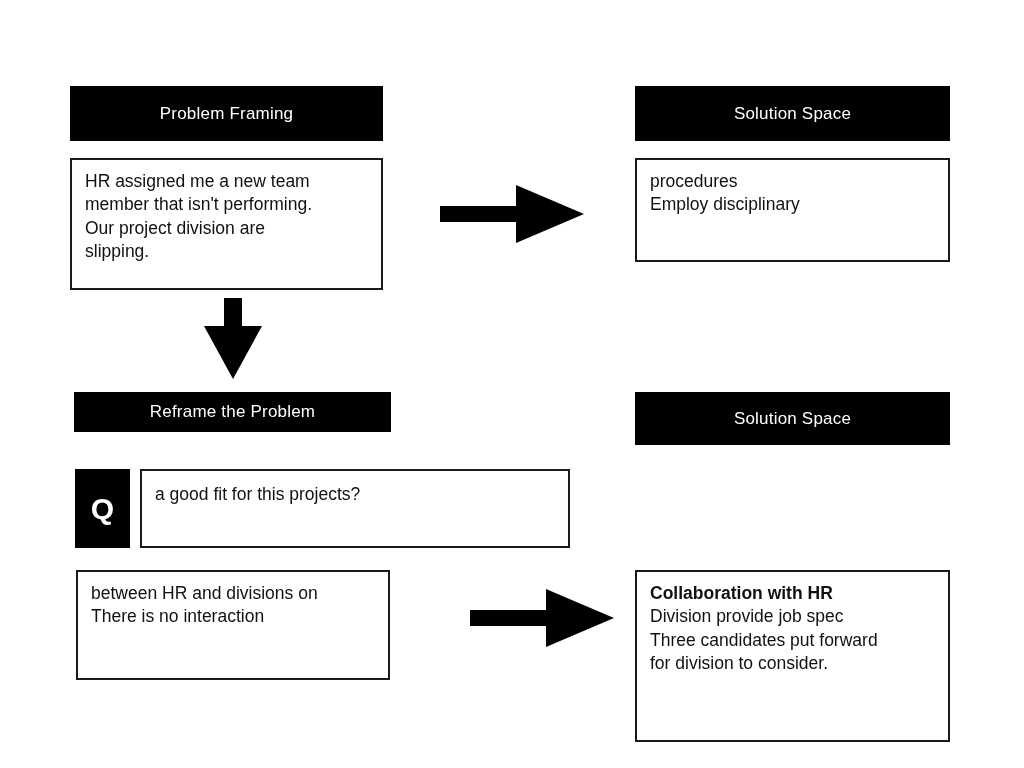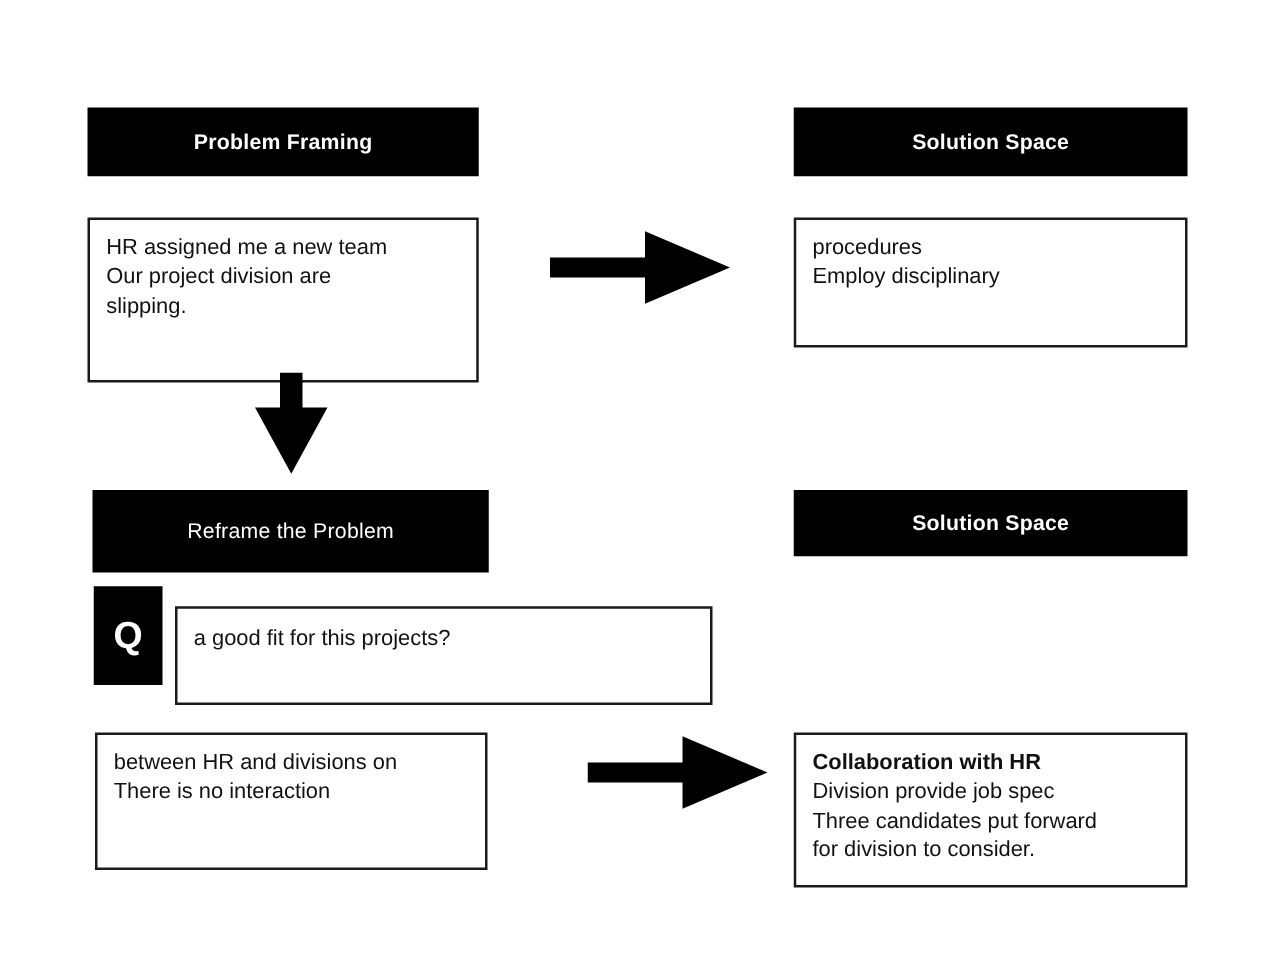--- a/index.html
+++ b/index.html
@@ -25,34 +25,33 @@
     position: absolute;
     background: #000000;
     color: #ffffff;
     display: flex;
     align-items: center;
     justify-content: center;
     font-size: 17px;
     letter-spacing: 0.2px;
     box-sizing: border-box;
   }
-  .header-bar.bold { font-weight: bold; }
+  .header-bar.bold { font-weight: normal; }
   .header-bar.regular { font-weight: normal; }
 
   
   .content-box {
     position: absolute;
     background: #ffffff;
     border: 2px solid #1a1a1a;
     box-sizing: border-box;
     padding: 10px 12px 10px 13px;
     font-size: 17.5px;
     line-height: 1.33;
     color: #111111;
-    margin-top: 16px;
   }
   .content-box .title {
     font-weight: bold;
     display: block;
   }
   .content-box .line { display: block; }
 
   
   .q-marker {
     position: absolute;
@@ -76,20 +75,21 @@
 <body>
 
 <div id="canvas">
 
   <div class="header-bar bold" style="left:70px; top:86px; width:313px; height:55px;">
     <span>Problem Framing</span>
   </div>
 
   <div class="content-box" style="left:70px; top:158px; width:313px; height:132px;">
     <span class="line">HR assigned me a new team</span>
+    <span class="line">member that isn't performing.</span>
     <span class="line">Our project division are</span>
     <span class="line">slipping.</span>
   </div>
 
   <div class="header-bar bold" style="left:635px; top:86px; width:315px; height:55px;">
     <span>Solution Space</span>
   </div>
 
   <div class="content-box" style="left:635px; top:158px; width:315px; height:104px;">
     <span class="line">procedures</span>
@@ -101,42 +101,42 @@
       <path d="M0 23 L76 23 L76 2 L144 31 L76 60 L76 39 L0 39 Z" fill="#000000"></path>
     </svg>
   </div>
 
   <div class="arrow" style="left:202px; top:298px;">
     <svg width="62" height="82" viewBox="0 0 62 82" aria-hidden="true">
       <path d="M22 0 L40 0 L40 28 L60 28 L31 81 L2 28 L22 28 Z" fill="#000000"></path>
     </svg>
   </div>
 
-  <div class="header-bar regular" style="left:74px; top:392px; width:317px; height:66px;">
+  <div class="header-bar regular" style="left:74px; top:392px; width:317px; height:40px;">
     <span>Reframe the Problem</span>
   </div>
 
   <div class="q-marker" style="left:75px; top:469px; width:55px; height:79px;">
     <span>Q</span>
   </div>
 
   <div class="content-box" style="left:140px; top:469px; width:430px; height:79px; padding-top:12px;">
     <span class="line">a good fit for this projects?</span>
   </div>
 
   <div class="content-box" style="left:76px; top:570px; width:314px; height:110px;">
     <span class="line">between HR and divisions on</span>
     <span class="line">There is no interaction</span>
   </div>
 
   <div class="header-bar bold" style="left:635px; top:392px; width:315px; height:53px;">
     <span>Solution Space</span>
   </div>
 
-  <div class="content-box" style="left:635px; top:570px; width:315px; height:124px;">
+  <div class="content-box" style="left:635px; top:570px; width:315px; height:172px;">
     <span class="title">Collaboration with HR</span>
     <span class="line">Division provide job spec</span>
     <span class="line">Three candidates put forward</span>
     <span class="line">for division to consider.</span>
   </div>
 
   <div class="arrow" style="left:470px; top:587px;">
     <svg width="145" height="62" viewBox="0 0 145 62" aria-hidden="true">
       <path d="M0 23 L76 23 L76 2 L144 31 L76 60 L76 39 L0 39 Z" fill="#000000"></path>
     </svg>

